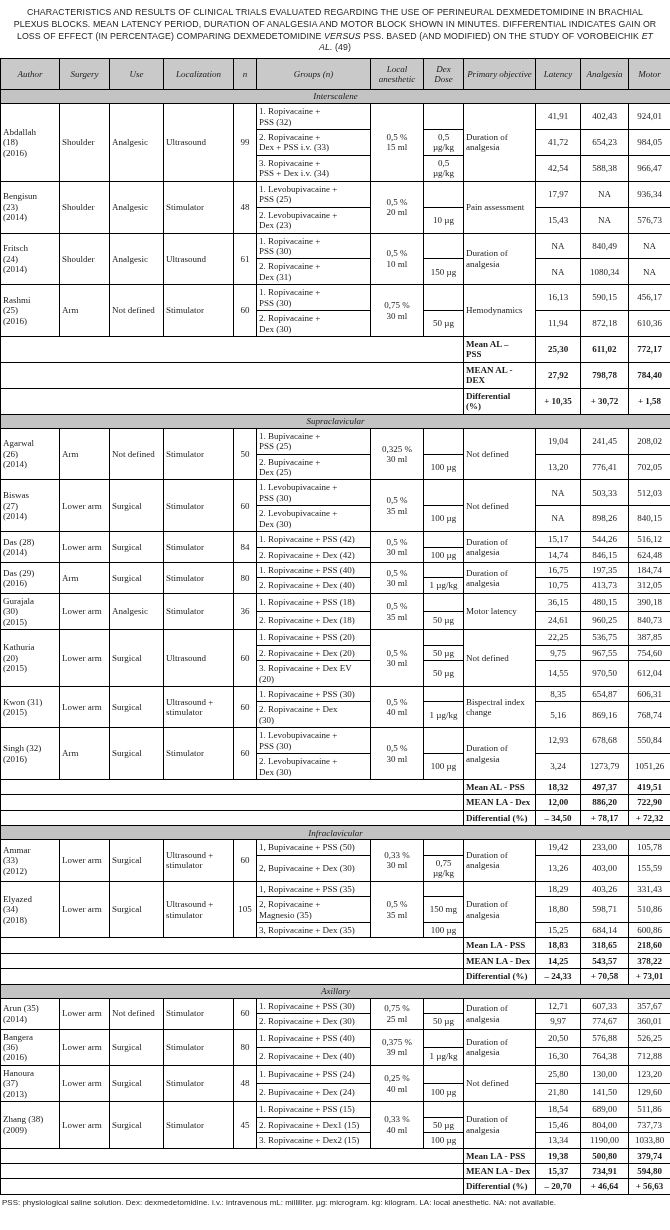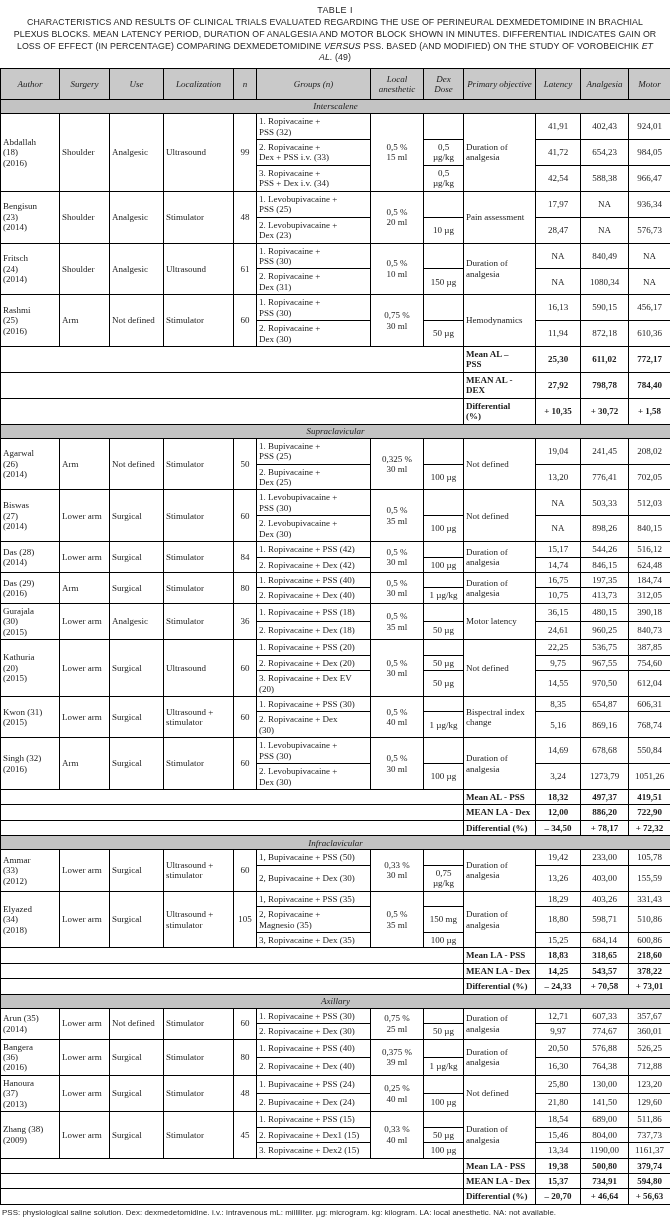--- a/index.html
+++ b/index.html
@@ -25,21 +25,20 @@
   td.nob{border:none;background:#fff;}
   tr.summary td{padding:2px 2px;}
   .footnote{font-size:7.9px;padding:3px 2px 0 2px;text-align:left;letter-spacing:.05px;}
 </style>
 </head>
 <body>
 
 <div class="page">
 
   <div class="title-block">
-    <div class="table-label">TABLE I</div>
     <div class="table-caption"><span>CHARACTERISTICS AND RESULTS OF CLINICAL TRIALS EVALUATED REGARDING THE USE OF PERINEURAL DEXMEDETOMIDINE IN BRACHIAL PLEXUS BLOCKS. MEAN LATENCY PERIOD, DURATION OF ANALGESIA AND MOTOR BLOCK SHOWN IN MINUTES. DIFFERENTIAL INDICATES GAIN OR LOSS OF EFFECT (IN PERCENTAGE) COMPARING DEXMEDETOMIDINE </span><span class="it">VERSUS</span><span> PSS. BASED (AND MODIFIED) ON THE STUDY OF VOROBEICHIK </span><span class="it">ET AL.</span><span> (49)</span></div>
   </div>
 
   <table class="grid">
     <colgroup>
       <col style="width:59px">
         <col style="width:50px">
         <col style="width:54px">
       <col style="width:70px">
         <col style="width:23px">
@@ -122,21 +121,21 @@
           <td class="center pre"></td>
           <td class="left" rowspan="2">Pain assessment</td>
           <td class="center">17,97</td>
           <td class="center">NA</td>
           <td class="center">936,34</td>
         </tr>
         <tr>
           <td class="left pre">2. Levobupivacaine +
 Dex (23)</td>
           <td class="center pre">10 µg</td>
-          <td class="center">28,47</td>
+          <td class="center">15,43</td>
           <td class="center">NA</td>
           <td class="center">576,73</td>
         </tr>
         <tr>
           <td class="left pre" rowspan="2">Fritsch
 (24)
 (2014)</td>
           <td class="left" rowspan="2">Shoulder</td>
           <td class="left" rowspan="2">Analgesic</td>
           <td class="left" rowspan="2">Ultrasound</td>
@@ -396,21 +395,21 @@
           <td class="left" rowspan="2">Arm</td>
           <td class="left" rowspan="2">Surgical</td>
           <td class="left" rowspan="2">Stimulator</td>
           <td class="center" rowspan="2">60</td>
           <td class="left pre">1. Levobupivacaine +
 PSS (30)</td>
           <td class="center pre" rowspan="2">0,5 %
 30 ml</td>
           <td class="center pre"></td>
           <td class="left" rowspan="2">Duration of analgesia</td>
-          <td class="center">14,69</td>
+          <td class="center">12,93</td>
           <td class="center">678,68</td>
           <td class="center">550,84</td>
         </tr>
         <tr>
           <td class="left pre">2. Levobupivacaine +
 Dex (30)</td>
           <td class="center pre">100 µg</td>
           <td class="center">3,24</td>
           <td class="center">1273,79</td>
           <td class="center">1051,26</td>
@@ -612,21 +611,21 @@
           <td class="center pre">50 µg</td>
           <td class="center">15,46</td>
           <td class="center">804,00</td>
           <td class="center">737,73</td>
         </tr>
         <tr>
           <td class="left pre">3. Ropivacaine + Dex2 (15)</td>
           <td class="center pre">100 µg</td>
           <td class="center">13,34</td>
           <td class="center">1190,00</td>
-          <td class="center">1161,37</td>
+          <td class="center">1033,80</td>
         </tr>
         <tr class="summary">
           <td class="nob" colspan="8"></td>
           <td class="left bold pre">Mean LA - PSS</td>
           <td class="center bold">19,38</td>
           <td class="center bold">500,80</td>
           <td class="center bold">379,74</td>
         </tr>
         <tr class="summary">
           <td class="nob" colspan="8"></td>

